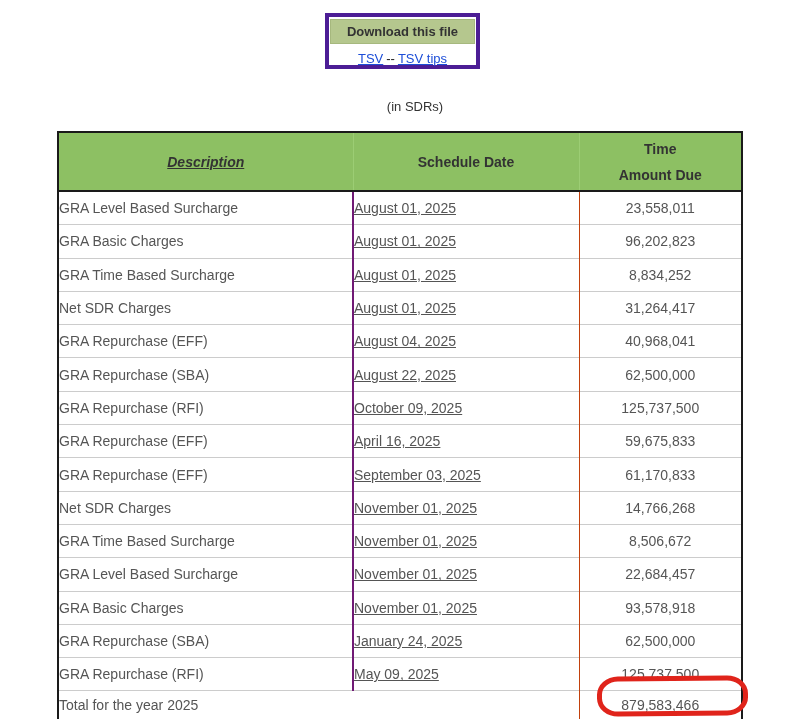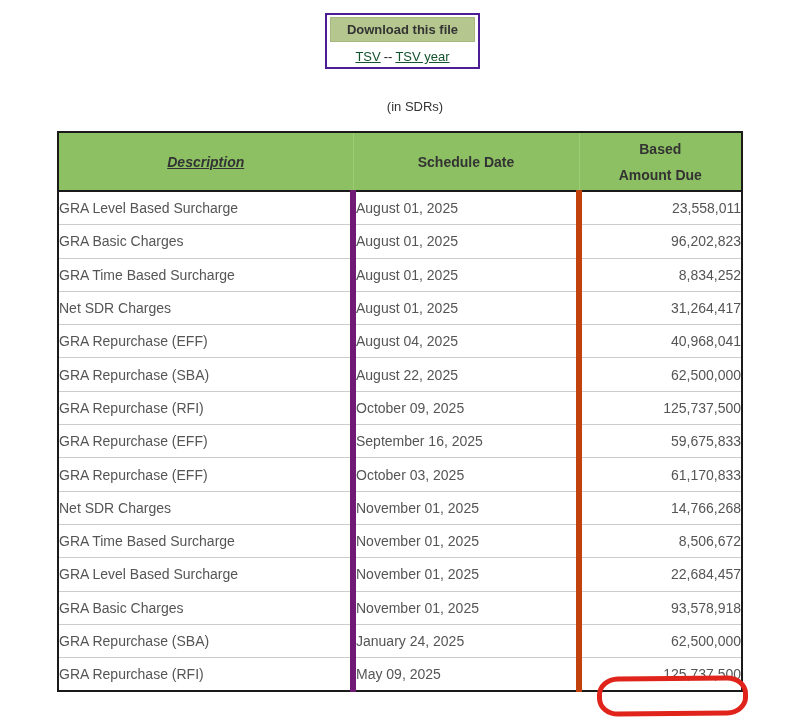--- a/index.html
+++ b/index.html
@@ -9,21 +9,21 @@
     position: relative;
     background: #ffffff;
     font-family: "Liberation Sans", sans-serif;
   }
 
   
   .download-box {
     position: absolute;
     left: 325px; top: 13px;
     width: 155px; height: 56px;
-    border: 2px solid #4c1d95;
+    border: 4px solid #4c1d95;
     background: #ffffff;
     box-sizing: border-box;
     text-align: center;
   }
   .download-button {
     margin: 2px auto 0 auto;
     width: 145px; height: 25px;
     background: #b5c78e;
     border: 1px solid #a6b87e;
     box-sizing: border-box;
@@ -32,21 +32,21 @@
     font-weight: bold;
     line-height: 23px;
     cursor: pointer;
   }
   .links-line {
     margin-top: 7px;
     font-size: 13px;
     color: #1a1a1a;
   }
   .links-line a {
-    color: #14532d;
+    color: #1d4ed8;
     text-decoration: underline;
     cursor: pointer;
   }
   .links-sep { margin: 0 3px; }
 
   
   .subtitle {
     position: absolute;
     left: 0; top: 99px;
     width: 830px;
@@ -87,22 +87,22 @@
     font-size: 14px;
     color: #555555;
     border-top: 1px solid #cccccc;
     vertical-align: middle;
     padding: 0;
     background: #ffffff;
     white-space: nowrap;
     overflow: hidden;
   }
   td.c1 { padding-left: 10px; text-align: left; }
-  td.c2 { padding-left: 10px; text-align: left; border-left: 6px solid #701a75; }
-  td.c3 { padding-right: 13px; text-align: right; border-left: 6px solid #c2410c; }
+  td.c2 { padding-left: 10px; text-align: left; border-left: 2px solid #701a75; text-decoration: underline; }
+  td.c3 { padding-right: 13px; text-align: center; border-left: 1px solid #c2410c; }
   tr.total-row td { height: 28px; }
 
   
   .red-circle {
     position: absolute;
     left: 597px; top: 676px;
     width: 151px; height: 40px;
     border: 5px solid #e0241b;
     border-radius: 21px / 18px;
     box-sizing: border-box;
@@ -110,38 +110,38 @@
     pointer-events: none;
     z-index: 10;
   }
 </style>
 </head>
 <body>
 
 <div class="download-box">
   <div class="download-button">Download this file</div>
   <div class="links-line">
-    <a>TSV</a><span class="links-sep">--</span><a>TSV year</a>
+    <a>TSV</a><span class="links-sep">--</span><a>TSV tips</a>
   </div>
 </div>
 
 <div class="subtitle">(in SDRs)</div>
 
 <table class="payments">
   <colgroup>
       <col style="width:295px">
       <col style="width:226px">
       <col style="width:163px">
     </colgroup>
   <thead>
     <tr>
       <th class="h1"><span class="desc-sort">Description</span></th>
       <th class="h2">Schedule Date</th>
       <th class="h3">
-        <div class="hdr-line">Based</div>
+        <div class="hdr-line">Time</div>
         <div class="hdr-line">Amount Due</div>
       </th>
     </tr>
   </thead>
   <tbody>
     <tr>
       <td class="c1">GRA Level Based Surcharge</td>
       <td class="c2">August 01, 2025</td>
       <td class="c3">23,558,011</td>
     </tr>
@@ -170,26 +170,26 @@
       <td class="c2">August 22, 2025</td>
       <td class="c3">62,500,000</td>
     </tr>
     <tr>
       <td class="c1">GRA Repurchase (RFI)</td>
       <td class="c2">October 09, 2025</td>
       <td class="c3">125,737,500</td>
     </tr>
     <tr>
       <td class="c1">GRA Repurchase (EFF)</td>
-      <td class="c2">September 16, 2025</td>
+      <td class="c2">April 16, 2025</td>
       <td class="c3">59,675,833</td>
     </tr>
     <tr>
       <td class="c1">GRA Repurchase (EFF)</td>
-      <td class="c2">October 03, 2025</td>
+      <td class="c2">September 03, 2025</td>
       <td class="c3">61,170,833</td>
     </tr>
     <tr>
       <td class="c1">Net SDR Charges</td>
       <td class="c2">November 01, 2025</td>
       <td class="c3">14,766,268</td>
     </tr>
     <tr>
       <td class="c1">GRA Time Based Surcharge</td>
       <td class="c2">November 01, 2025</td>
@@ -208,17 +208,21 @@
     <tr>
       <td class="c1">GRA Repurchase (SBA)</td>
       <td class="c2">January 24, 2025</td>
       <td class="c3">62,500,000</td>
     </tr>
     <tr>
       <td class="c1">GRA Repurchase (RFI)</td>
       <td class="c2">May 09, 2025</td>
       <td class="c3">125,737,500</td>
     </tr>
+    <tr class="total-row">
+      <td class="c1" colspan="2">Total for the year 2025</td>
+      <td class="c3">879,583,466</td>
+    </tr>
 
   </tbody>
 </table>
 
 <div class="red-circle"></div>
 
 </body></html>

